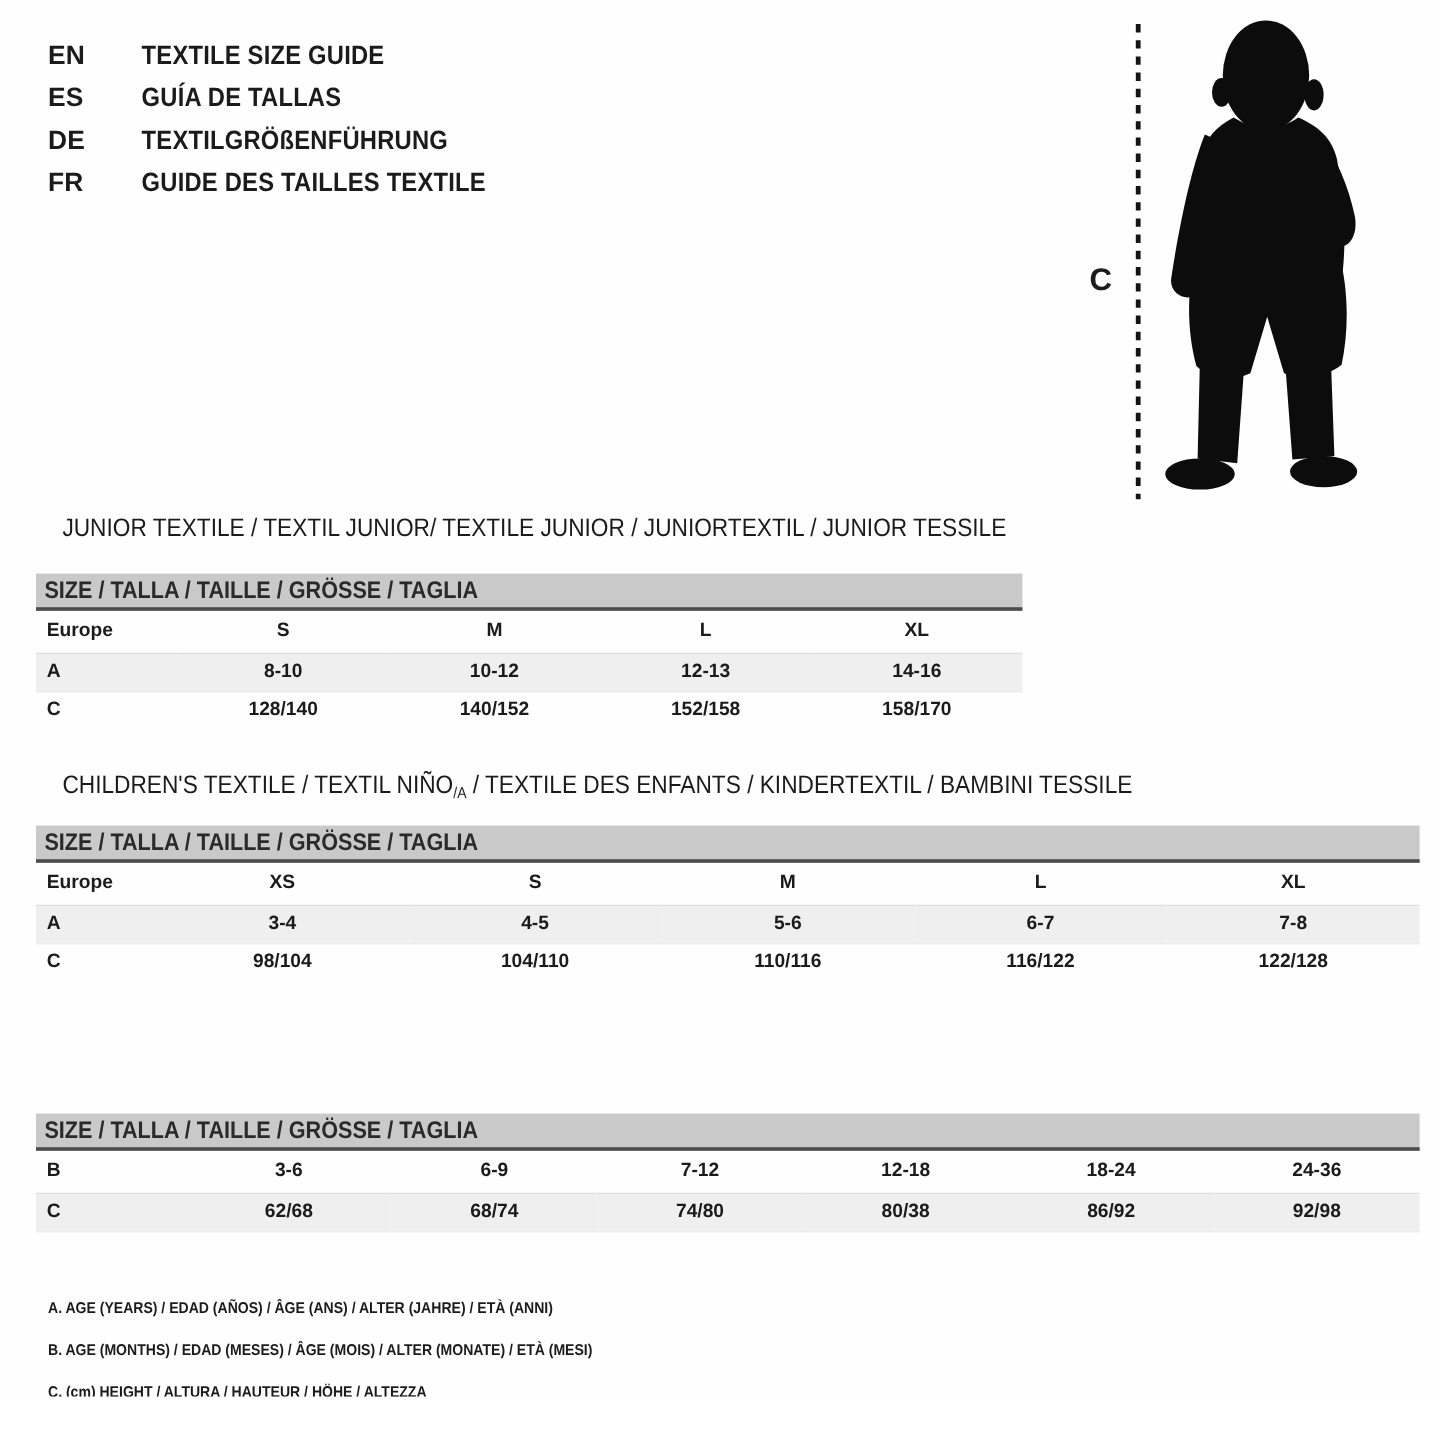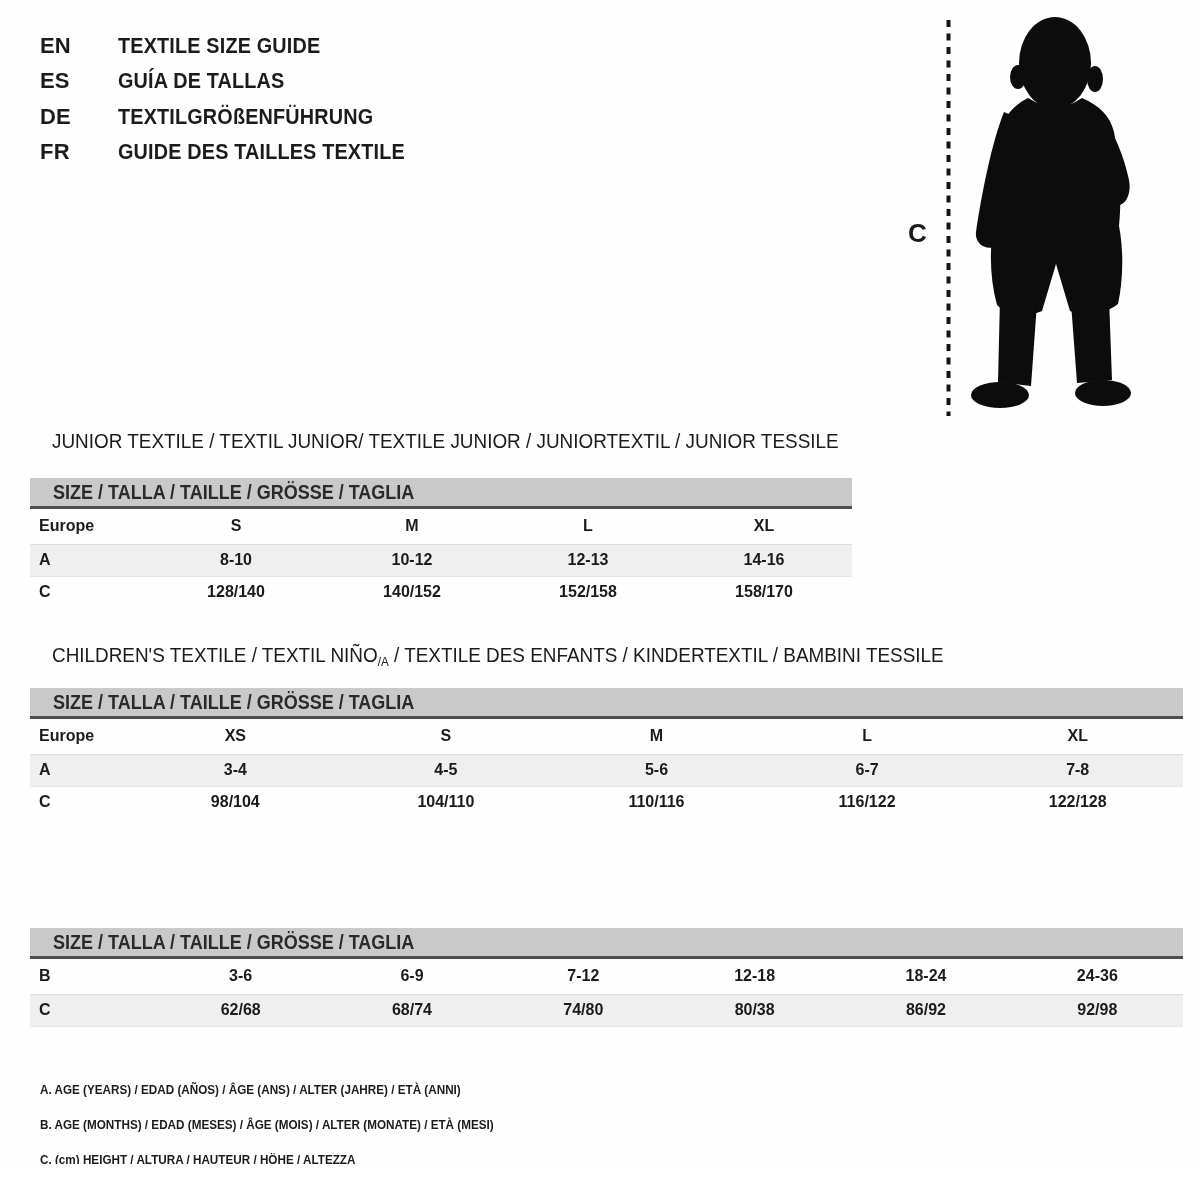--- a/index.html
+++ b/index.html
@@ -17,21 +17,21 @@
   .dash-line{position:absolute;left:944px;top:18px;width:9px;height:400px;}
   .silhouette{position:absolute;left:966px;top:14px;width:174px;height:404px;}
 
   
   .sec-title{position:absolute;left:40px;font-weight:normal;font-size:21px;line-height:26px;margin-left:12px;}
   .sub{font-size:13px;vertical-align:-4px;}
 
   
   .tbl-block{position:absolute;left:30px;}
   .size-bar{height:28px;background:#c9c9c9;border-bottom:3px solid #4d4d4d;
-            display:flex;align-items:center;padding-left:23px;font-weight:bold;font-size:20px;color:#2a2a2a;}
+            display:flex;align-items:center;padding-left:7px;font-weight:bold;font-size:20px;color:#2a2a2a;}
   table{border-collapse:collapse;table-layout:fixed;width:100%;}
   td{font-weight:bold;font-size:16px;text-align:center;padding:0;}
   td.lbl{text-align:left;padding-left:9px;}
   tr{height:32px;}
   tr.r-head{height:35px;}
   tr.alt{background:#efefef;border-top:1px solid #dedede;border-bottom:1px solid #e6e6e6;}
 
   
   .footnotes{position:absolute;left:40px;top:1072px;font-weight:bold;font-size:13px;}
   .footnotes div{height:35px;display:flex;align-items:center;}

